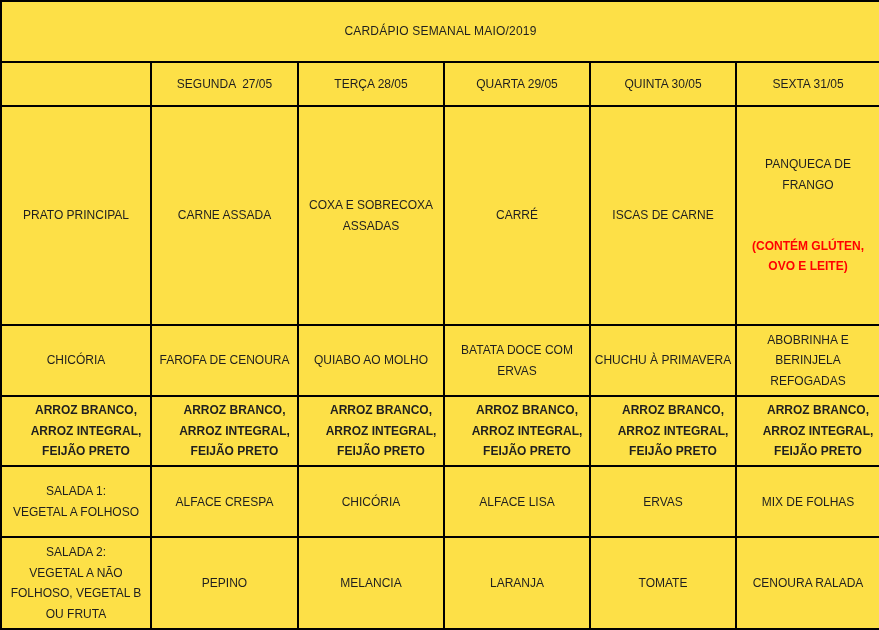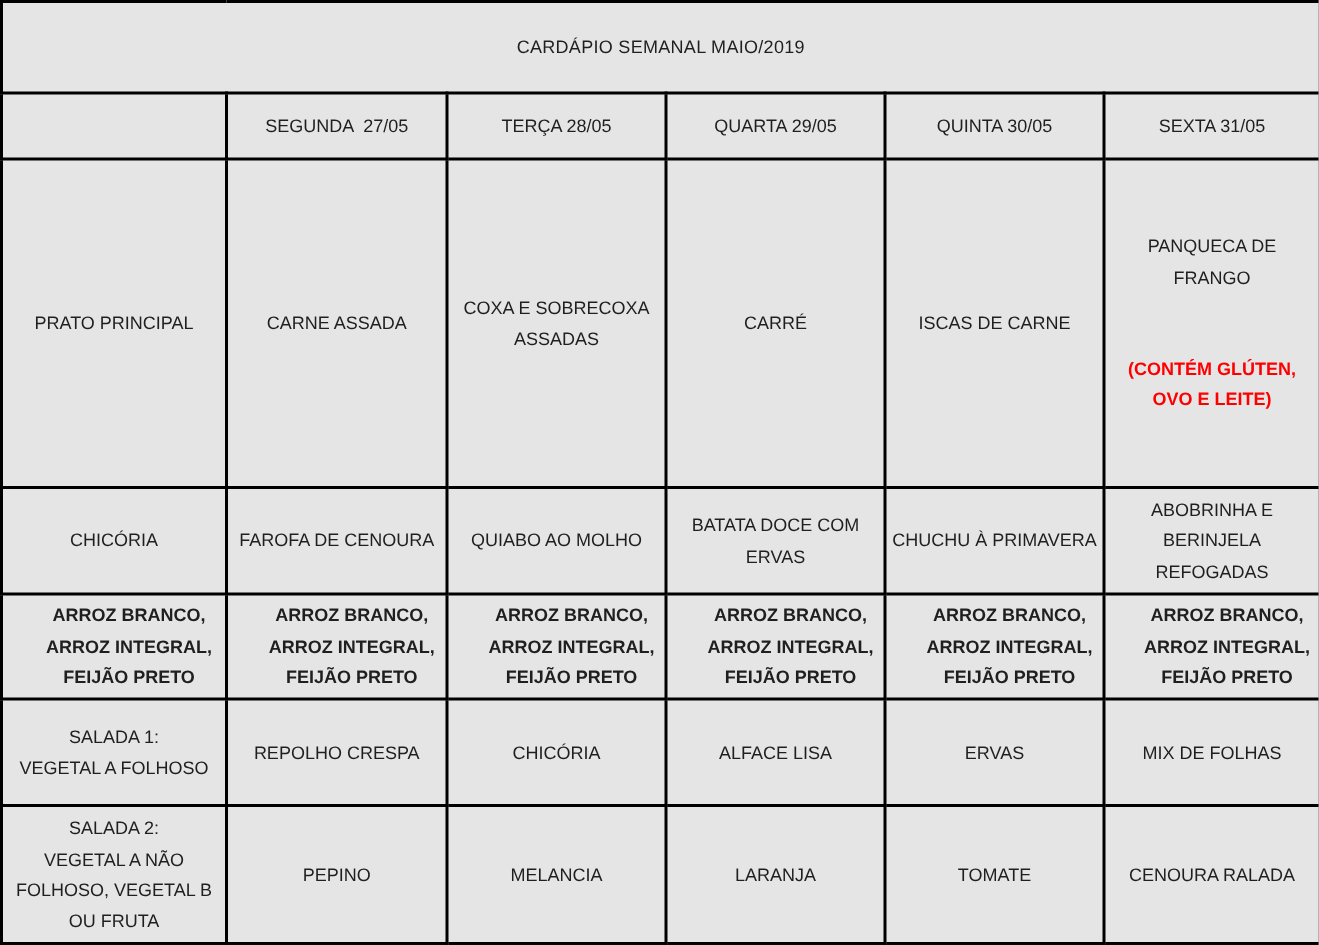--- a/index.html
+++ b/index.html
@@ -6,21 +6,21 @@
   html, body {
     margin: 0;
     padding: 0;
     background: #ffffff;
     font-family: "Liberation Sans", sans-serif;
     color: #1f1f1f;
   }
   .sheet {
     width: 879px;
     height: 630px;
-    background: #e5e5e5;
+    background: #fde047;
     box-sizing: border-box;
   }
   table.menu {
     border-collapse: collapse;
     table-layout: fixed;
     width: 879px;
     height: 630px;
   }
   table.menu td, table.menu th {
     border: 2px solid #000000;
@@ -128,21 +128,21 @@
 ARROZ INTEGRAL,
 FEIJÃO PRETO</td>
       <td>ARROZ BRANCO,
 ARROZ INTEGRAL,
 FEIJÃO PRETO</td>
     </tr>
 
     <tr style="height:68px">
       <td class="row-label">SALADA 1:
 VEGETAL A FOLHOSO</td>
-      <td>REPOLHO CRESPA</td>
+      <td>ALFACE CRESPA</td>
       <td>CHICÓRIA</td>
       <td>ALFACE LISA</td>
       <td>ERVAS</td>
       <td>MIX DE FOLHAS</td>
     </tr>
 
     <tr style="height:86px">
       <td class="row-label">SALADA 2:
 VEGETAL A NÃO
 FOLHOSO, VEGETAL B

